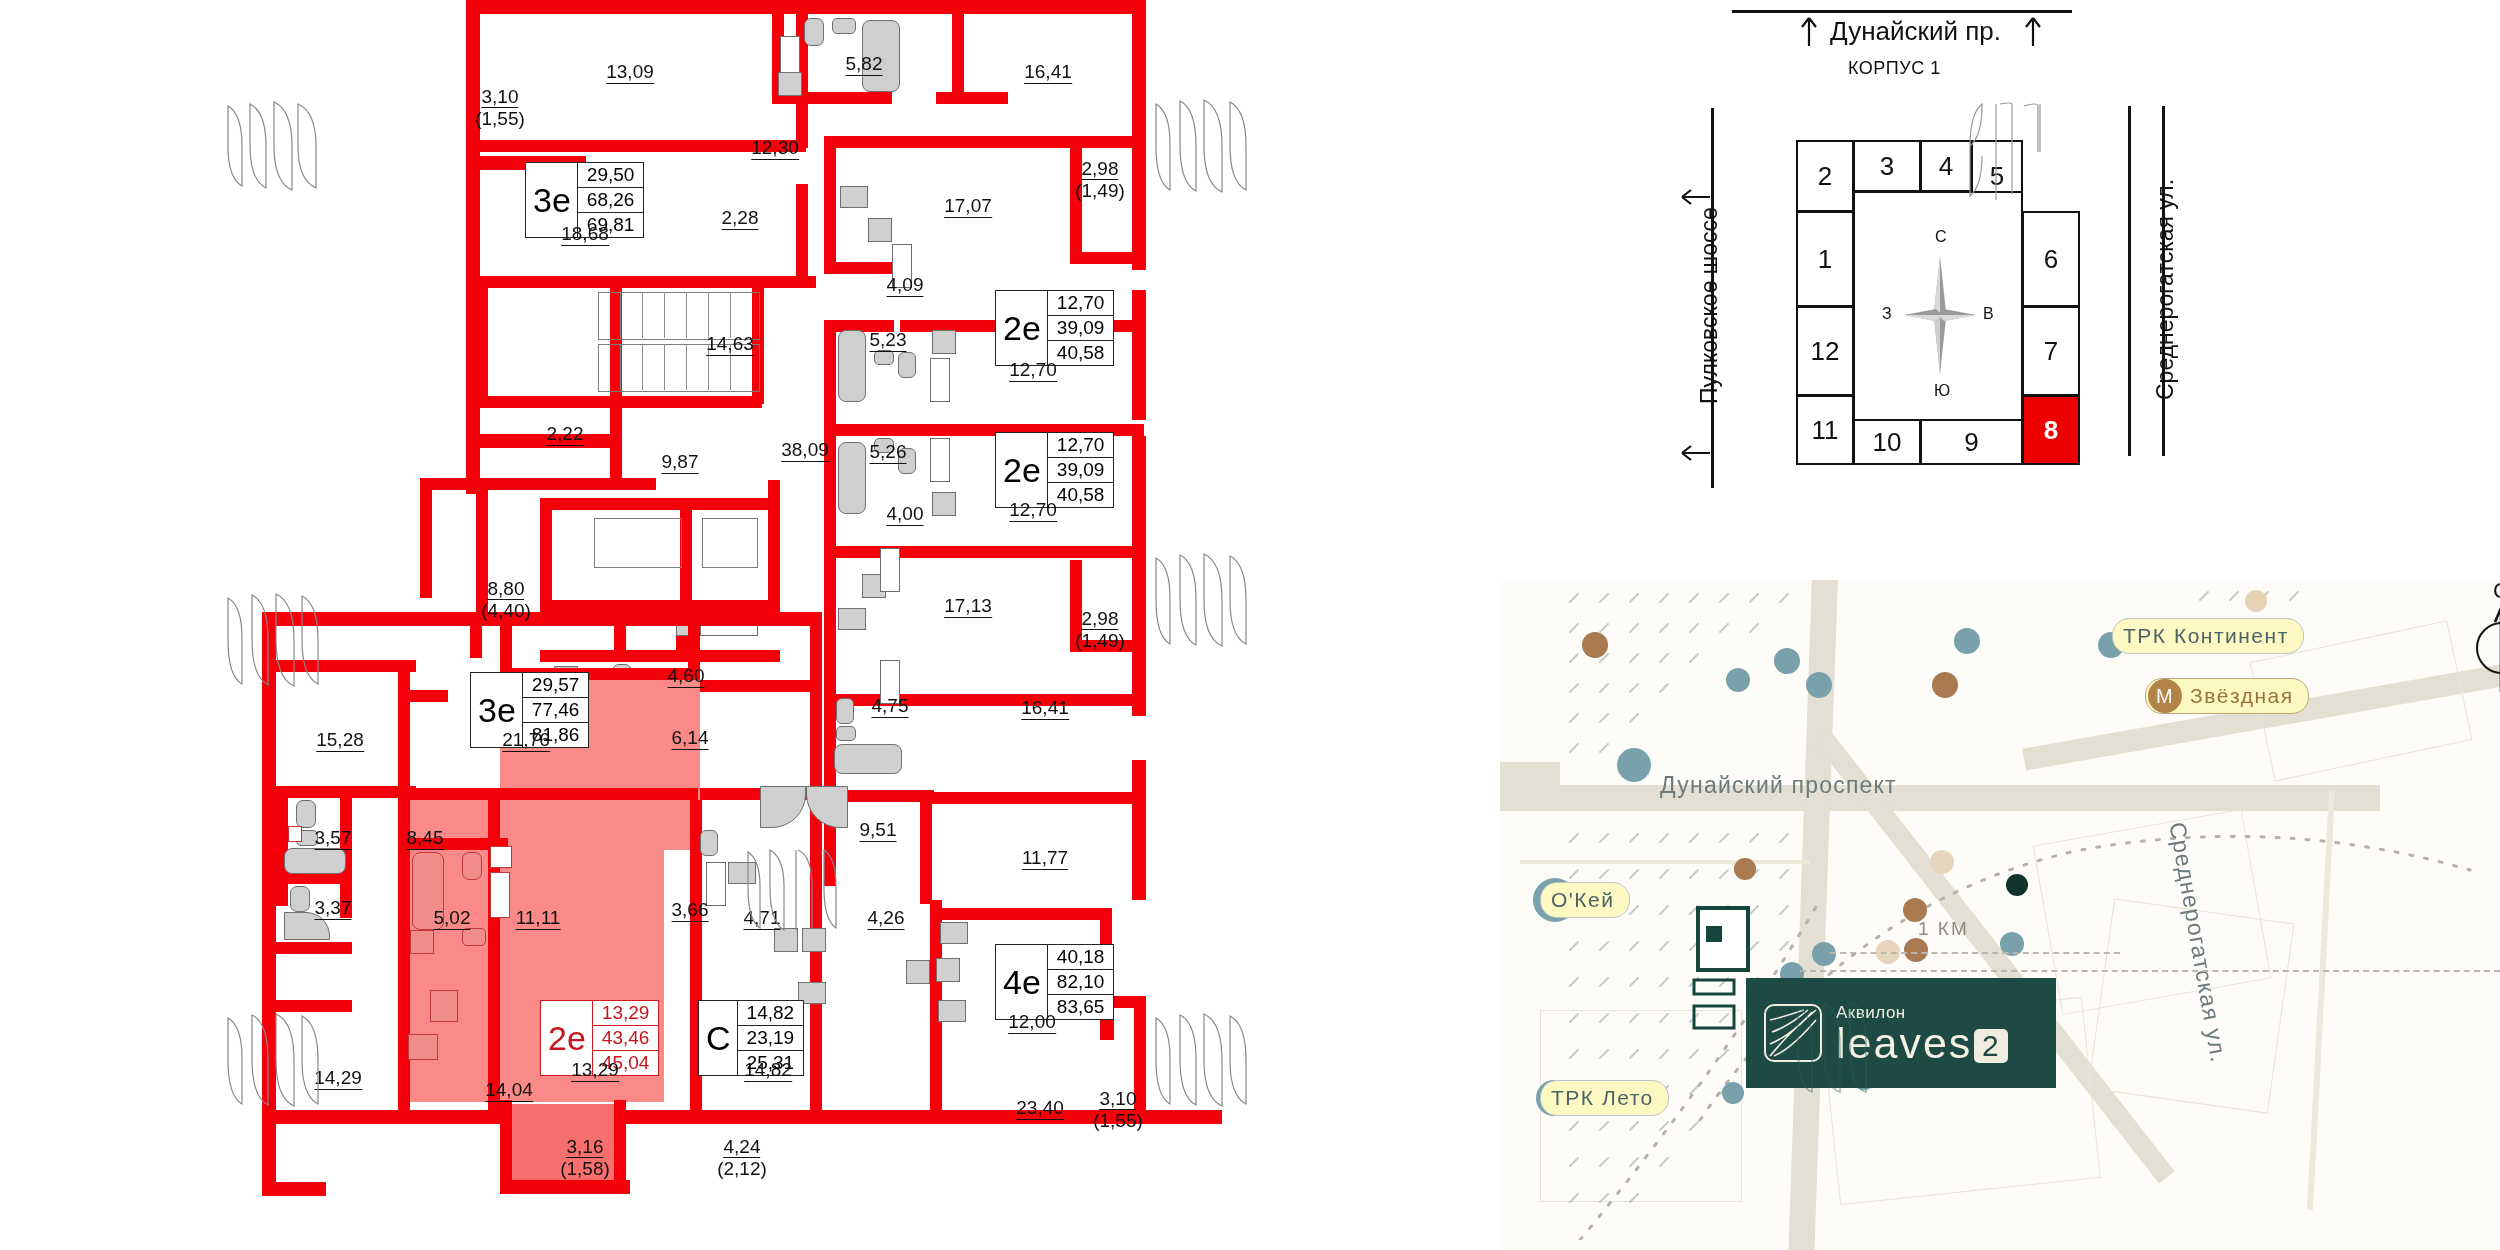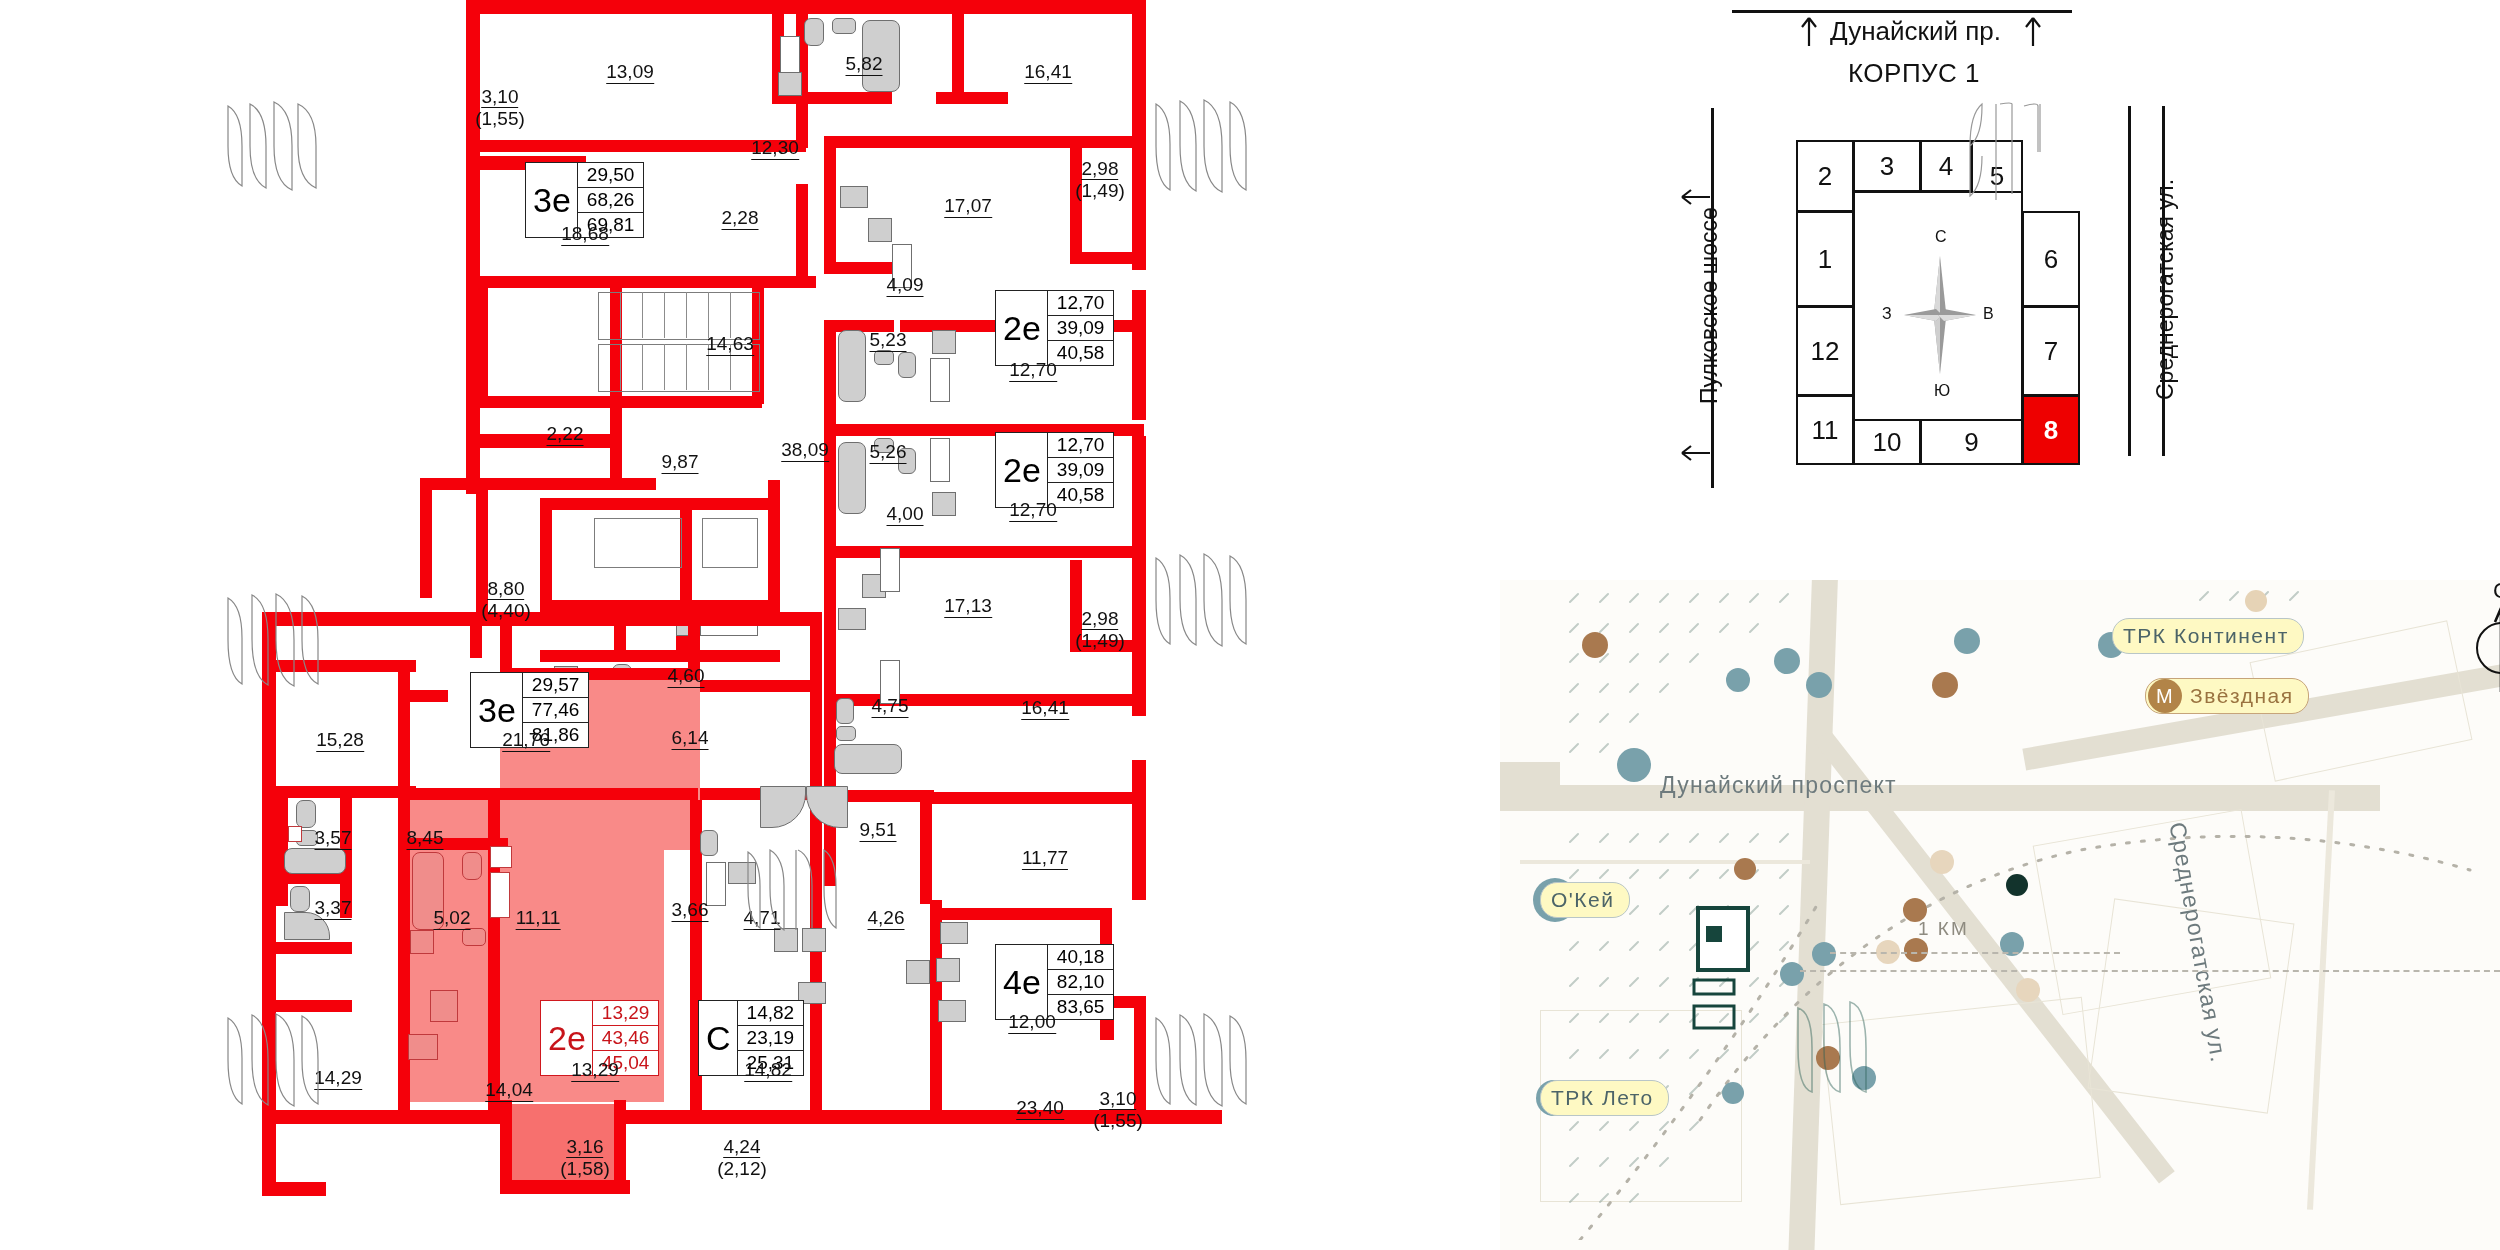--- a/index.html
+++ b/index.html
@@ -49,21 +49,21 @@
   #scheme{position:absolute;left:1500px;top:0;width:1000px;height:560px;}
   .sc-top-line{position:absolute;background:#111;height:2.5px;}
   .sc-street{position:absolute;font-size:26px;color:#111;white-space:nowrap;}
   .sc-vline{position:absolute;background:#111;width:2px;}
   .sc-rot{position:absolute;font-size:23px;color:#111;white-space:nowrap;
           transform-origin:0 0;}
   .cell{position:absolute;border:2.2px solid #111;background:#fff;
         display:flex;align-items:center;justify-content:center;
         font-size:26px;color:#111;box-sizing:border-box;}
   .cell.sel{background:#ee0000;border-color:#111;color:#fff;font-weight:600;}
-  .korpus{position:absolute;font-size:26px;letter-spacing:.5px;color:#111;}
+  .korpus{position:absolute;font-size:18px;letter-spacing:.5px;color:#111;}
   .compass-lbl{position:absolute;font-size:16px;color:#111;}
 
   
   #map{position:absolute;left:1500px;top:580px;width:1000px;height:670px;
        background:#fdfcf9;overflow:hidden;}
   .road{position:absolute;background:#e3dfd2;}
   .roadline{position:absolute;background:#ece8dc;}
   .blockline{position:absolute;border:1px solid #e8e4d6;background:transparent;}
   .pin{position:absolute;border-radius:50%;}
   .chip{position:absolute;display:flex;align-items:center;height:34px;
@@ -623,16 +623,27 @@
   <div class="dashrow" style="left:330px;top:372px;width:290px;"></div>
   <div class="dashrow" style="left:300px;top:390px;width:700px;"></div>
   <div class="kmlbl" style="left:418px;top:338px;">1 КМ</div>
 
   <div class="abs" style="left:196px;top:326px;width:46px;height:58px;border:4px solid #16453c;background:#fff;"></div>
   <div class="abs" style="left:206px;top:346px;width:16px;height:16px;background:#16453c;"></div>
   <svg class="abs" style="left:190px;top:392px;width:62px;height:64px;" viewBox="0 0 62 64">
     <path d="M4 8 h40 v14 h-40z M4 34 h40 v22 h-40z" fill="none" stroke="#16453c" stroke-width="3"></path>
   </svg>
 
+  <div class="logo" style="left:246px;top:398px;width:310px;height:110px;">
+    <div class="mark">
+      <svg viewBox="0 0 54 54" style="width:100%;height:100%;">
+        <path d="M4 50 C16 36 24 26 50 4 M4 38 C18 32 34 20 46 6 M8 50 C22 44 38 28 50 14 M6 26 C18 22 30 14 42 4 M4 14 C14 12 26 8 38 4" fill="none" stroke="#f0ece0" stroke-width="1.6"></path>
+      </svg>
+    </div>
+    <div class="brand">
+      <div class="sm">Аквилон</div>
+      <div class="bg"><span>leaves</span><span class="two">2</span></div>
+    </div>
+  </div>
   <svg class="abs" style="left:288px;top:408px;width:100px;height:110px;opacity:.45;" viewBox="0 0 100 110">
     <path d="M10 20 q14 4 14 40 v44 q-14 -4 -14 -44z M36 16 q16 4 16 44 v44 q-16 -4 -16 -44z M62 14 q16 4 16 46 v44 q-16 -4 -16 -46z" fill="none" stroke="#2a5f55" stroke-width="1.6"></path>
   </svg>
 </div>
 
 </body></html>

